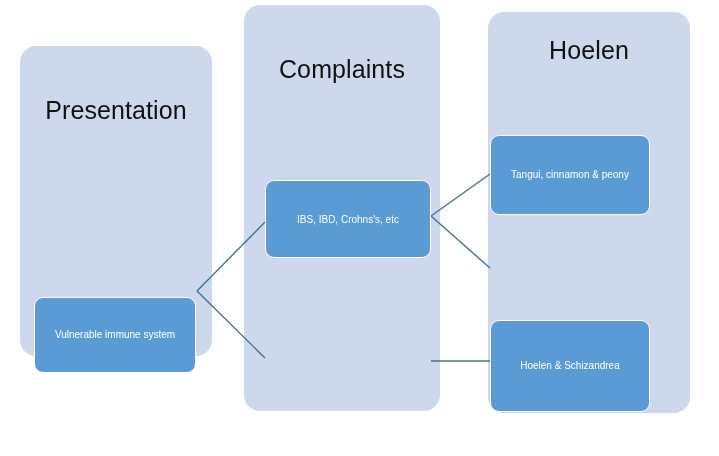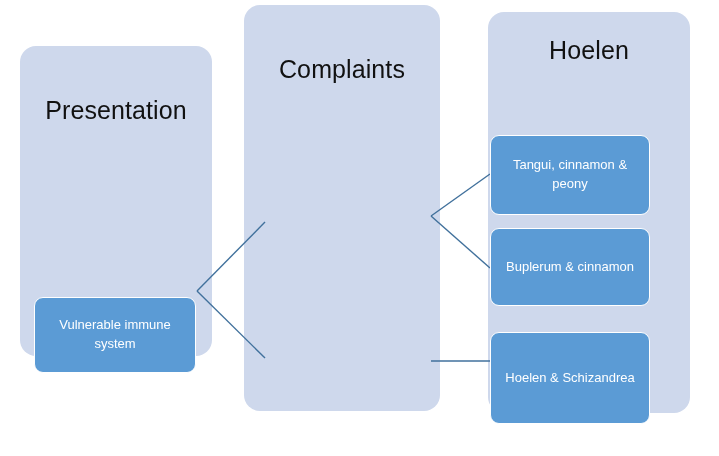--- a/index.html
+++ b/index.html
@@ -55,32 +55,32 @@
     position: absolute;
     background: #5b9bd5;
     border: 1.5px solid #ffffff;
     border-radius: 9px;
     box-sizing: border-box;
     color: #ffffff;
     display: flex;
     align-items: center;
     justify-content: center;
     text-align: center;
-    font-size: 13px;
+    font-size: 10px;
     line-height: 1.45;
     padding: 4px 7px;
     z-index: 3;
   }
 
   #node-vulnerable-immune-system { left: 34px;  top: 253px; width: 162px; height: 76px; margin-top: 44px; }
   #node-ibs-ibd-crohns           { left: 265px; top: 180px; width: 166px; height: 78px; line-height: 1.9; }
   #node-history-pneumonia        { left: 265px; top: 320px; width: 166px; height: 80px; }
   #node-tangui-cinnamon-peony    { left: 490px; top: 135px; width: 160px; height: 80px; }
   #node-buplerum-cinnamon        { left: 490px; top: 228px; width: 160px; height: 78px; }
-  #node-hoelen-schizandrea       { left: 490px; top: 320px; width: 160px; height: 92px; margin-top: 12px; }
+  #node-hoelen-schizandrea       { left: 490px; top: 320px; width: 160px; height: 92px; }
 
   
   #connector-layer {
     position: absolute;
     left: 0;
     top: 0;
     width: 719px;
     height: 456px;
     z-index: 2;
     pointer-events: none;
@@ -113,21 +113,21 @@
   <svg id="connector-layer" viewBox="0 0 719 456" xmlns="http://www.w3.org/2000/svg">
     <line class="connector-line" x1="197" y1="291" x2="265" y2="222"></line>
     <line class="connector-line" x1="197" y1="291" x2="265" y2="358"></line>
     <line class="connector-line" x1="431" y1="216" x2="490" y2="174"></line>
     <line class="connector-line" x1="431" y1="216" x2="490" y2="268"></line>
     <line class="connector-line" x1="431" y1="361" x2="490" y2="361"></line>
   </svg>
 
   <div class="node-box" id="node-vulnerable-immune-system">Vulnerable immune system</div>
 
+  <div class="node-box" id="node-ibs-ibd-crohns">IBS, IBD, Crohns's, etc</div>
 
 
   <div class="node-box" id="node-tangui-cinnamon-peony">Tangui, cinnamon &amp; peony</div>
 
-  <div class="node-box" id="node-buplerum-cinnamon">Buplerum &amp; cinnamon</div>
 
   <div class="node-box" id="node-hoelen-schizandrea">Hoelen &amp; Schizandrea</div>
 
 </div>
 
 </body></html>

